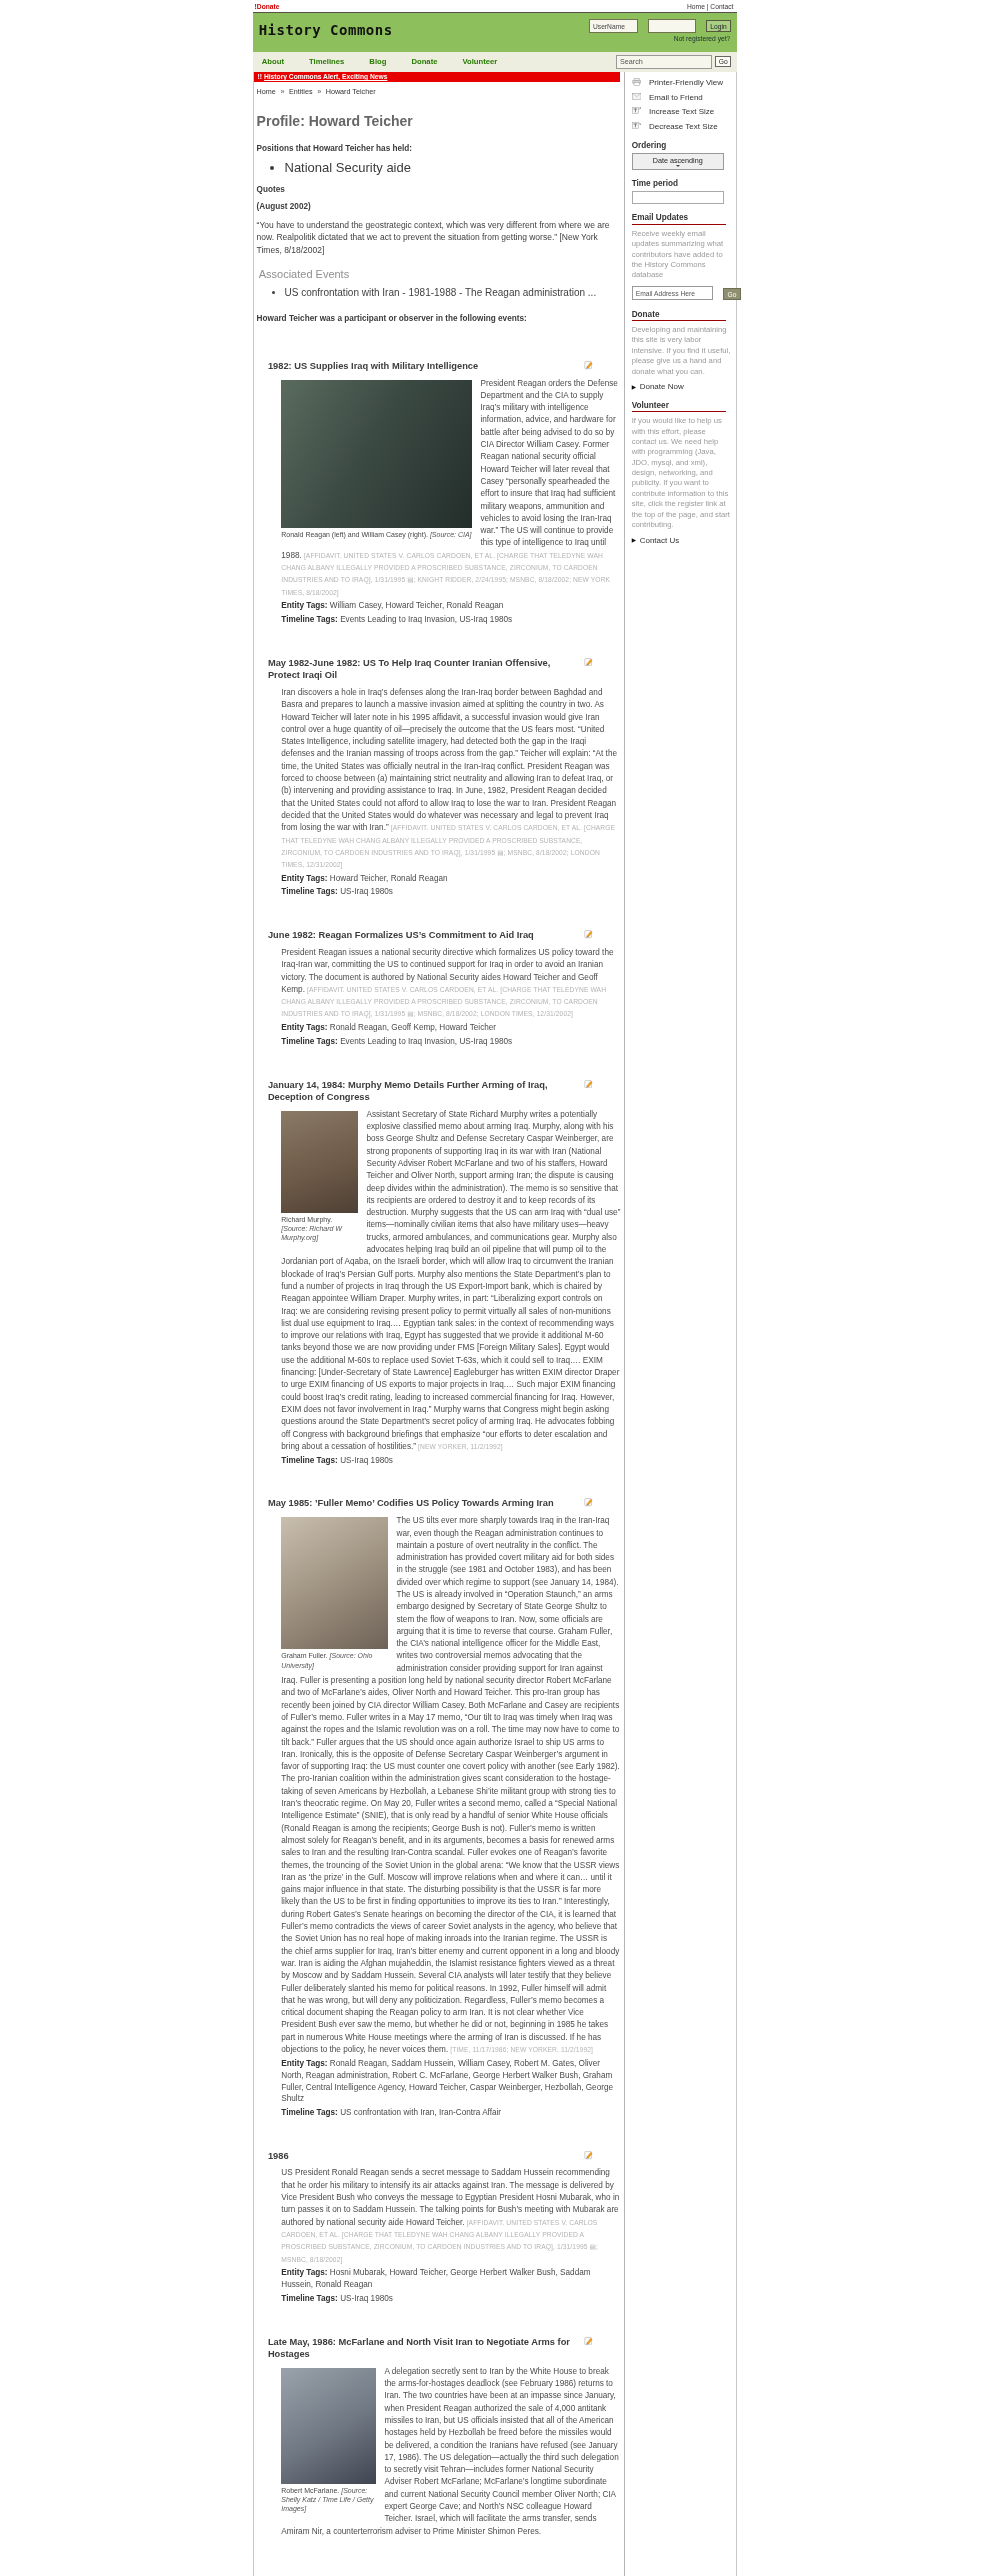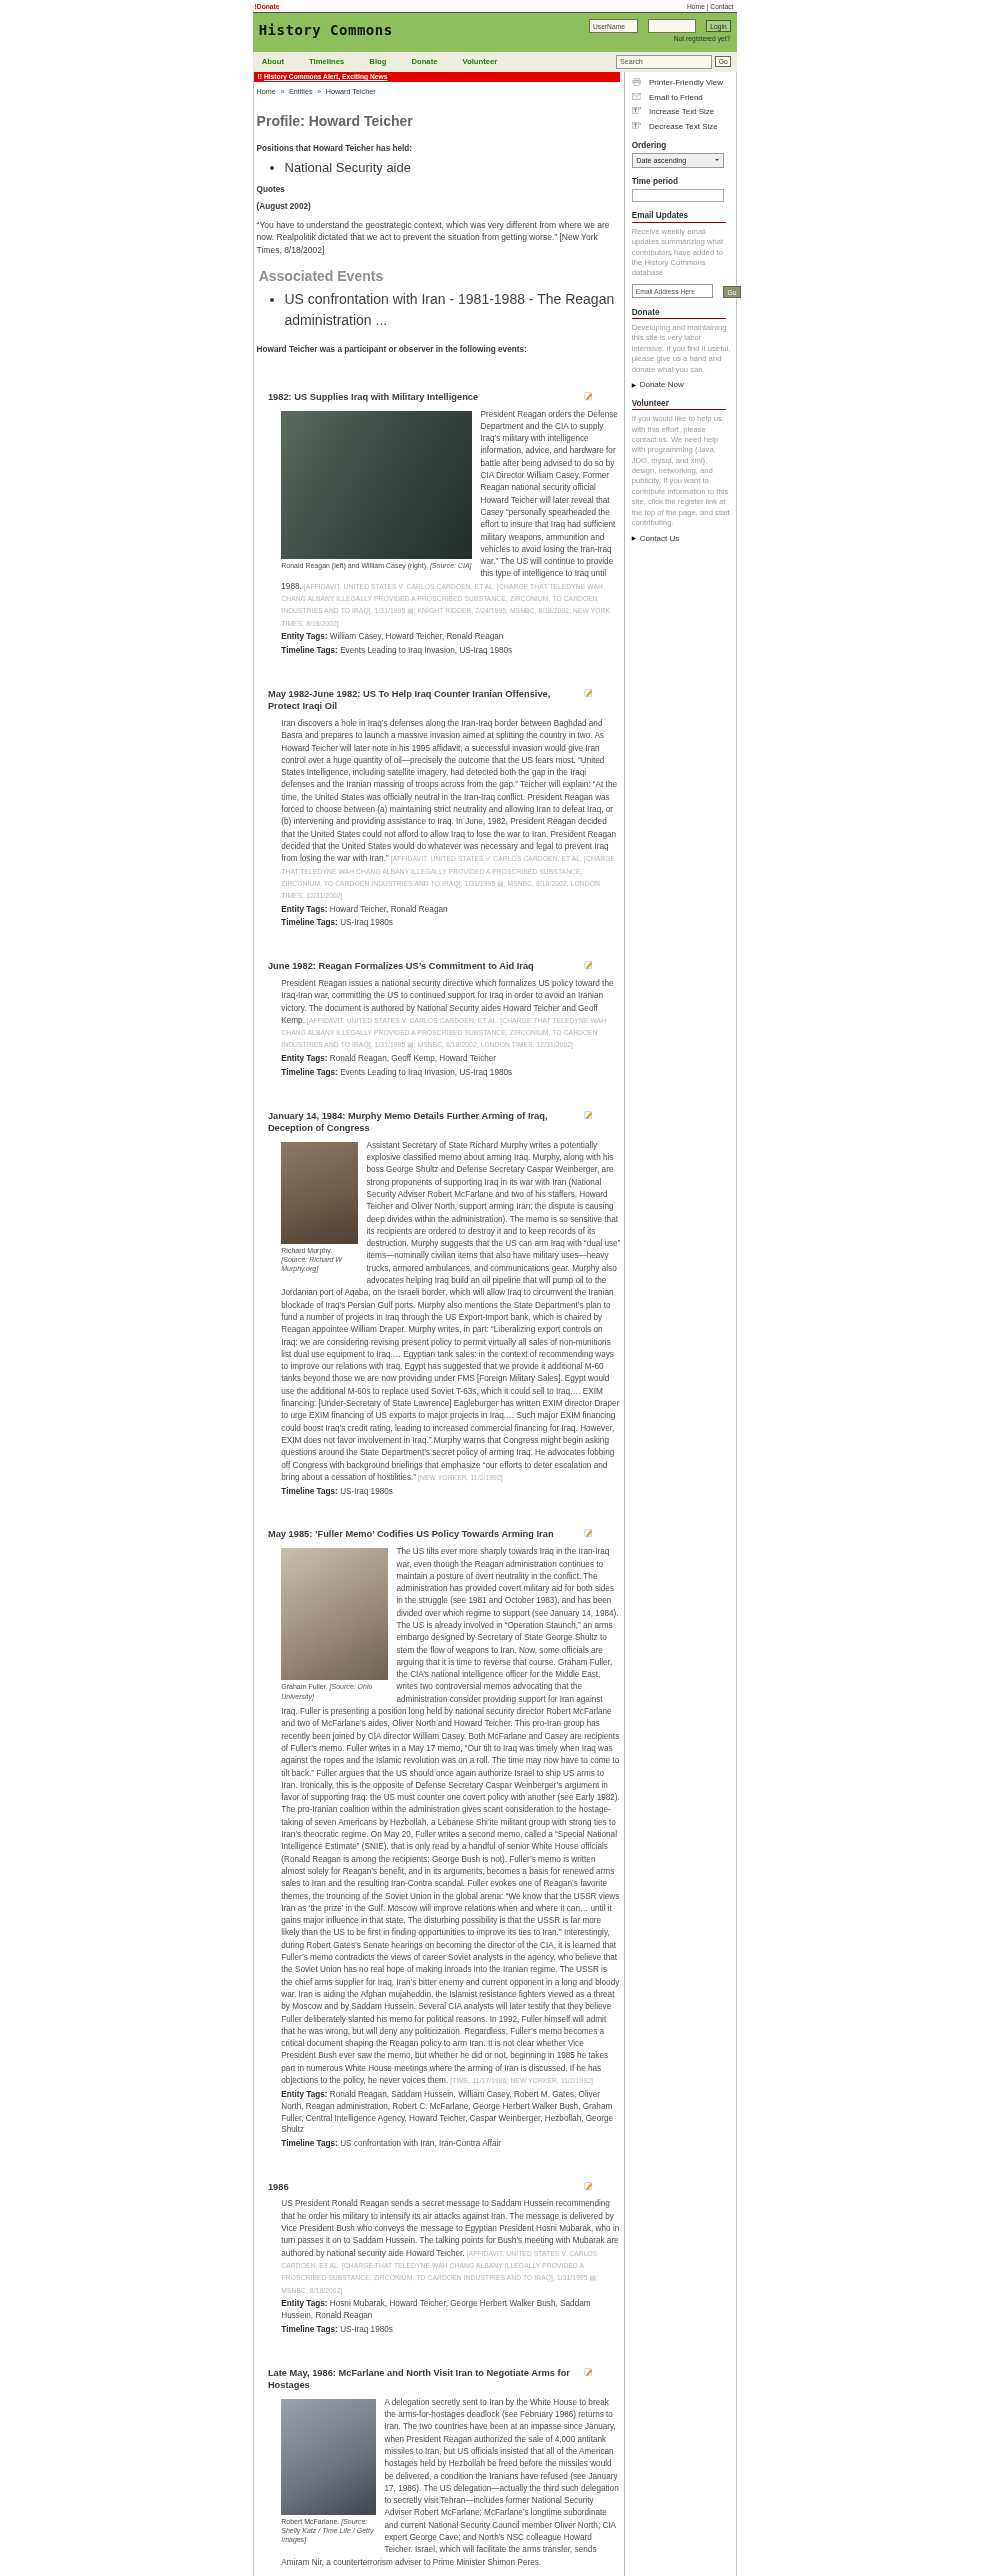--- a/index.html
+++ b/index.html
@@ -32,22 +32,22 @@
   .redbar{background:#e60000;color:#fff;font-weight:bold;font-size:6.7px;padding:1.5px 4.1px;}
   .redbar .alink{color:#fff;text-decoration:underline;cursor:pointer;}
   .crumb{font-size:7.2px;color:#333;padding:5.2px 2.1px 2.1px 3.1px;}
   .crumb a{color:#333;text-decoration:none;cursor:pointer;}
   .crumb .bsep{margin:0 2.6px;color:#555;}
   h1.profile{font-size:14px;color:#666;font-weight:bold;margin:15.5px 0 14.4px 3.1px;}
   .blabel{font-weight:bold;color:#3b3b3b;font-size:8.2px;margin:7.2px 0 3.1px 3.1px;}
   ul.plist{margin:7.2px 0 10.3px 0;padding-left:31px;font-size:13px;color:#3b3b3b;}
   ul.plist li{margin-bottom:2.1px;}
   .quotetext{font-size:8.5px;color:#3f3f3f;margin:8.2px 3.1px 10.3px 3.1px;line-height:1.5;}
-  .assoc{color:#8f8f8f;font-size:14px;margin:11.3px 0 2.1px 5.2px;font-weight:bold;}
-  ul.alist{margin:5.2px 0 13.4px 0;padding-left:31px;font-size:14px;color:#3f3f3f;line-height:1.5;}
+  .assoc{color:#8f8f8f;font-size:11px;margin:11.3px 0 2.1px 5.2px;}
+  ul.alist{margin:5.2px 0 13.4px 0;padding-left:31px;font-size:10px;color:#3f3f3f;line-height:1.5;}
   .participant{font-weight:bold;color:#3b3b3b;font-size:8.2px;margin:13.4px 0 0 3.1px;}
   
   .events{margin-top:37px;}
   .event{margin-bottom:31px;padding-left:14.4px;position:relative;}
   .etitle{font-size:9.3px;color:#3c3c3c;margin:0 36px 5.2px 0;line-height:1.35;font-weight:bold;}
   .pencil{position:absolute;right:27px;top:0;cursor:pointer;}
   .ebody{padding-left:13.4px;font-size:8.2px;line-height:1.5;color:#4b4b4b;}
   .para{margin:0;}
   .t{}
   .cite{color:#b3b3b3;font-size:6.7px;margin:0 2.1px;letter-spacing:0.1px;cursor:pointer;}
@@ -63,21 +63,21 @@
   .fig-murphy{width:77px;}
   .ph-fuller{width:107px;height:132px;background:linear-gradient(150deg,#c9bfae 0%,#9a8d7c 55%,#6e6258 100%);}
   .fig-fuller{width:107px;}
   .ph-mcfarlane{width:95px;height:116px;background:linear-gradient(150deg,#9aa2ac 0%,#6f7782 55%,#3f4550 100%);}
   .fig-mcfarlane{width:95px;}
   .clear{clear:both;}
   
   .side-action{display:flex;align-items:center;gap:8px;color:#333;margin-bottom:4.6px;font-size:8px;cursor:pointer;}
   .side-h{font-weight:bold;color:#333;font-size:8.2px;margin:9.3px 0 3.1px;}
   .side-h.redline{border-bottom:1px solid #990000;padding-bottom:1.5px;margin-right:5.2px;}
-  .side-select{width:92px;border:0.5px solid #999;background:#efefef;padding:2.1px 3.6px;font-size:7.2px;display:flex;justify-content:space-between;align-items:center;color:#222;cursor:pointer;box-sizing:border-box;}
+  .side-select{width:92px;border:0.5px solid #999;background:#efefef;padding:2.1px 3.6px;font-size:7.2px;display:flex;justify-content:space-between;align-items:center;color:#222;cursor:pointer;box-sizing:border-box;flex-direction:column;}
   .caret{width:0;height:0;border-left:2.1px solid transparent;border-right:2.1px solid transparent;border-top:2.6px solid #444;}
   .side-input{width:92px;height:12.4px;border:0.5px solid #aaa;box-sizing:border-box;background:#fff;}
   .side-p{color:#9b9b9b;font-size:7.7px;line-height:1.35;margin:4.1px 0 5.2px;}
   .email-row{display:flex;gap:10px;align-items:flex-end;}
   .email-input{width:73px;height:11.3px;border:0.5px solid #999;font-size:6.7px;color:#555;padding:0.5px 3.1px;font-family:"Liberation Sans",sans-serif;}
   .side-go{background:#8f8f71;color:#fff;border:0.5px solid #6e6e55;font-size:6.7px;padding:1.5px 3.6px;cursor:pointer;}
   .side-link{color:#333;display:flex;gap:3.6px;align-items:center;font-size:8px;margin-top:2.1px;cursor:pointer;}
   .arrow{color:#111;font-size:5.7px;}
 </style>
 </head>

